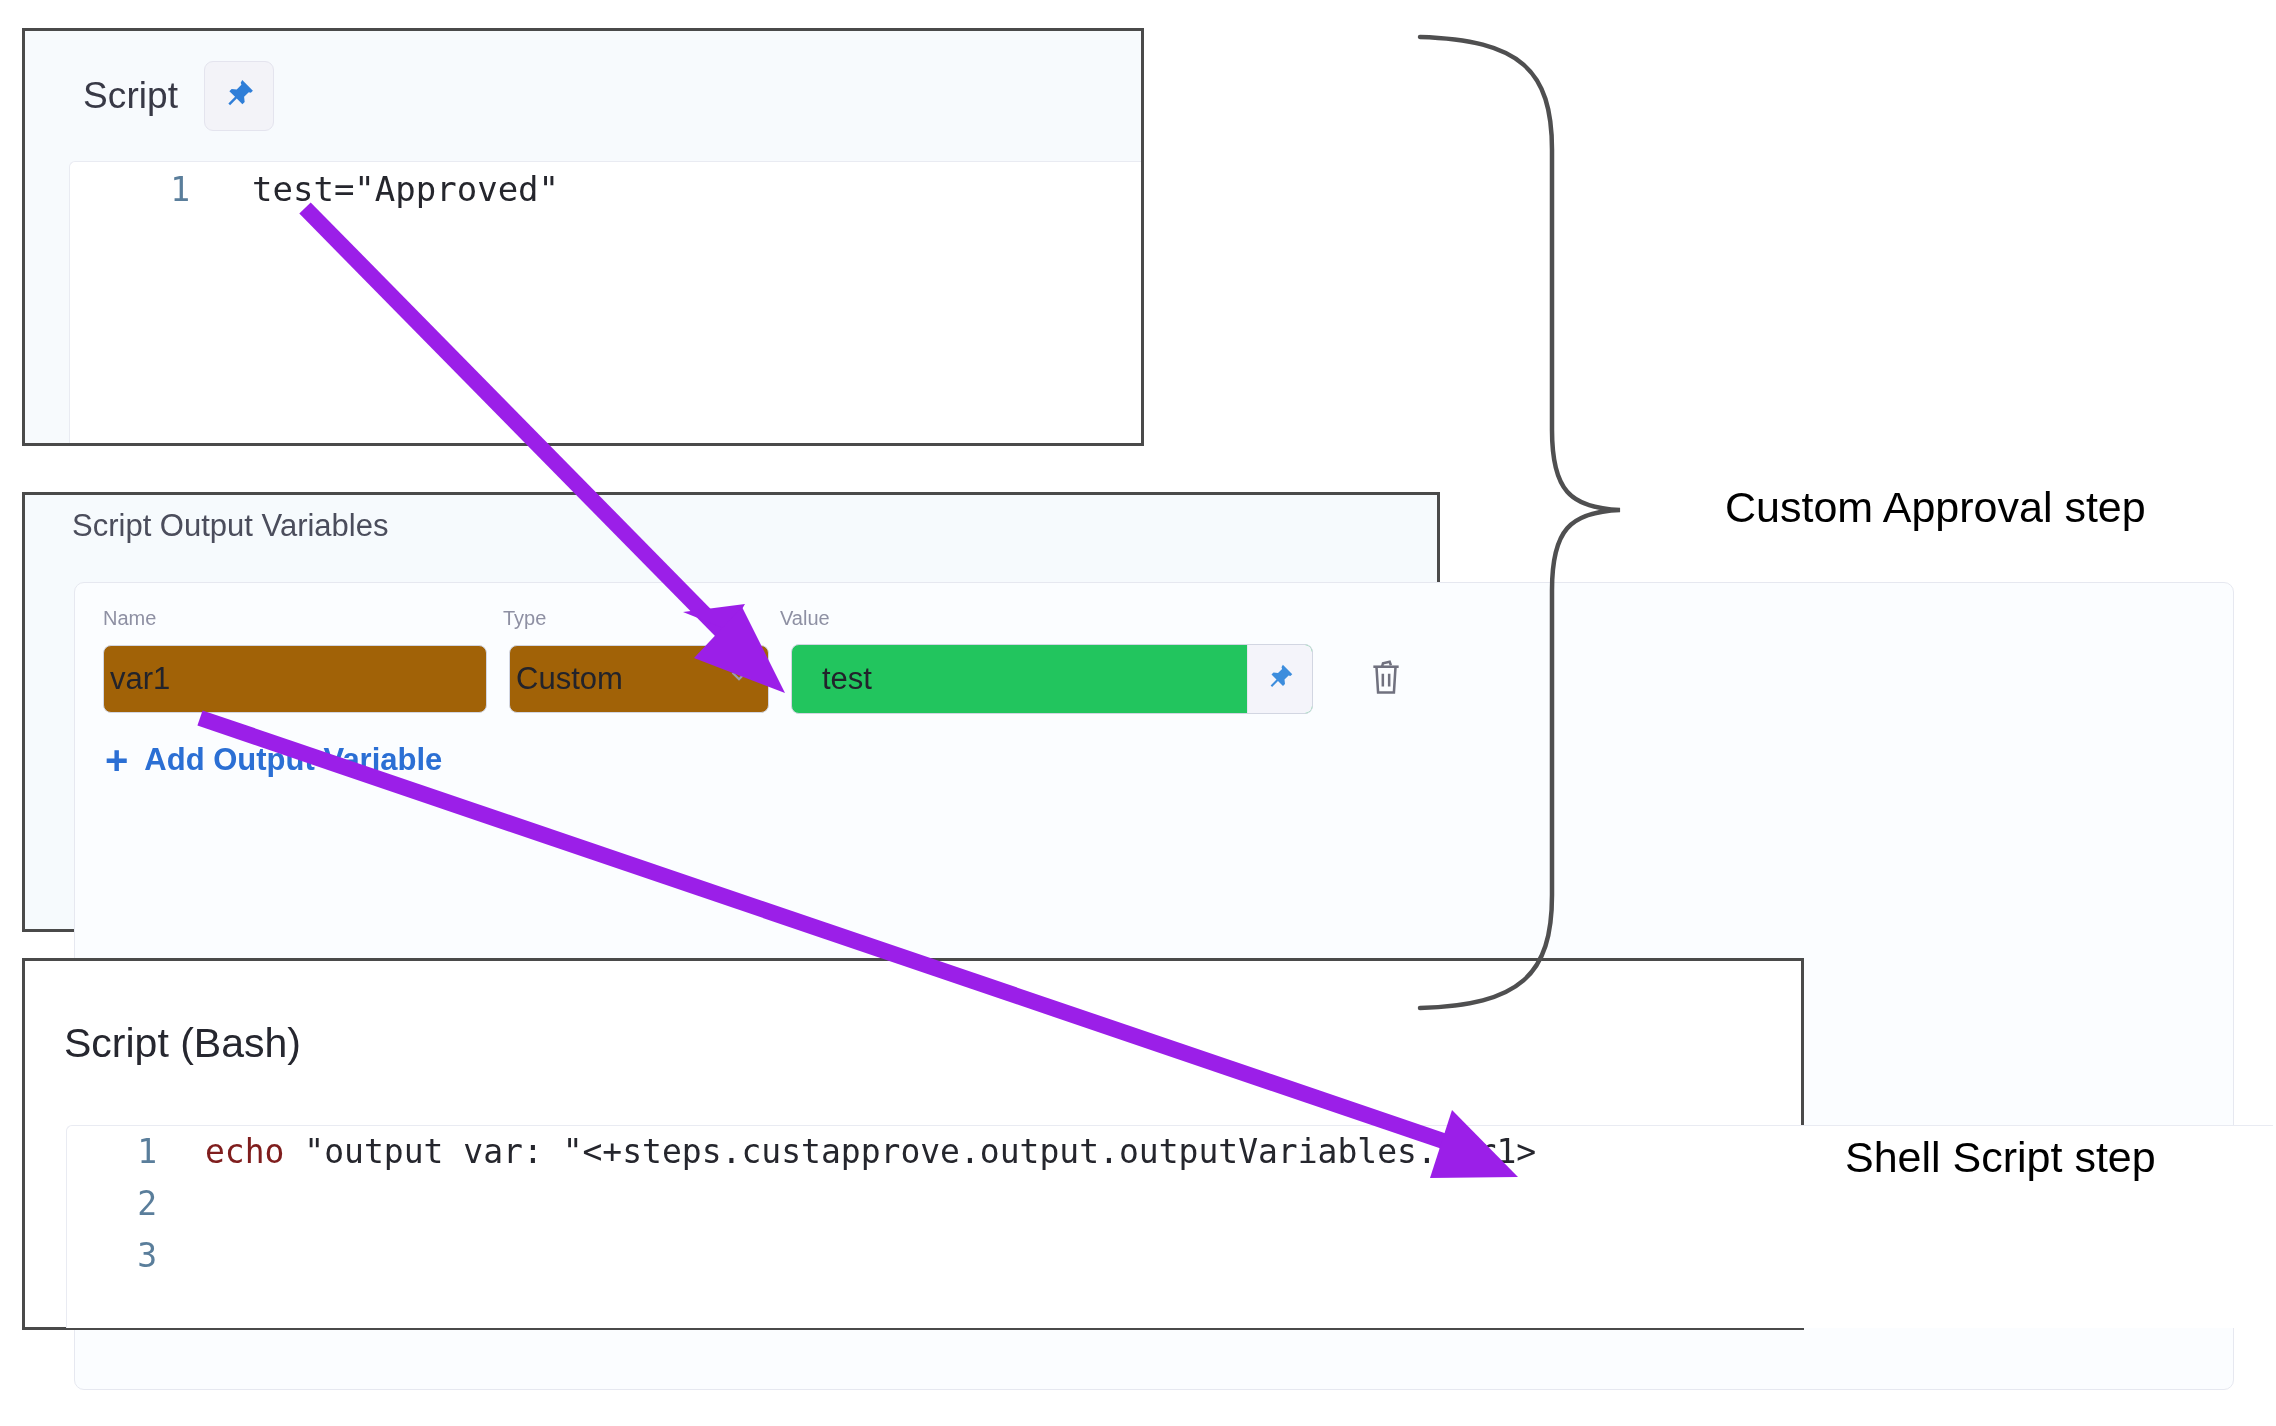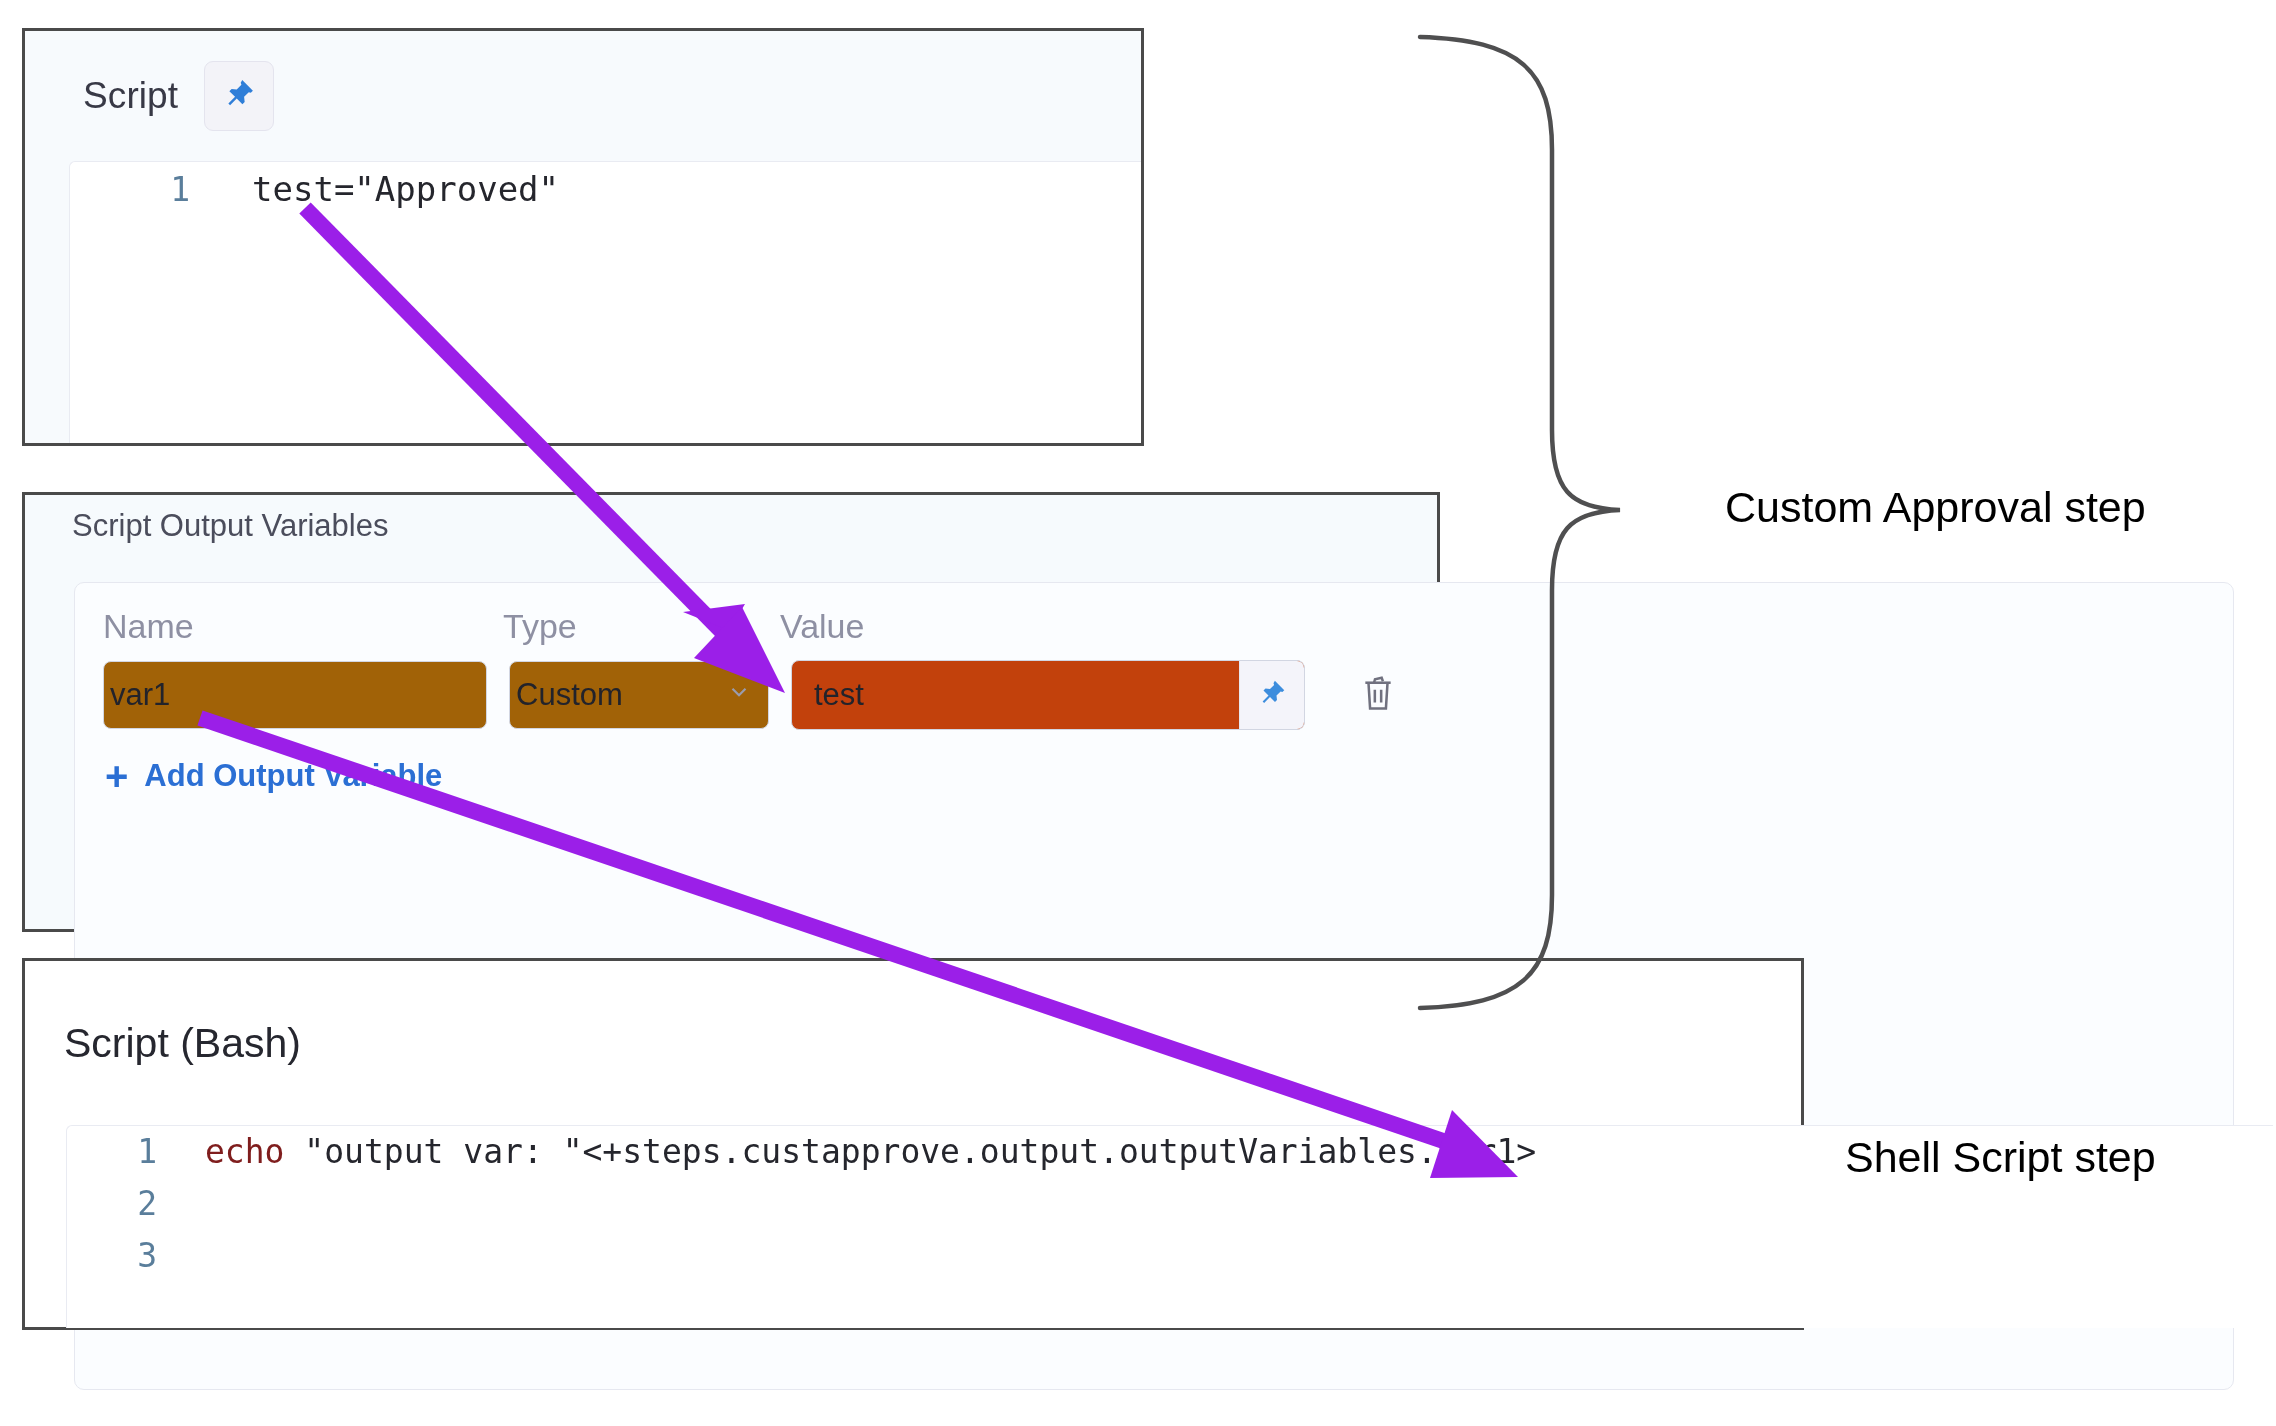--- a/index.html
+++ b/index.html
@@ -112,21 +112,21 @@
     right: 42px;
     bottom: 36px;
     background: #fbfdff;
     border: 1px solid #e6e8f0;
     border-radius: 10px;
   }
   .sov-labels {
     display: flex;
     padding: 24px 0 0 28px;
     color: #8e90a3;
-    font-size: 34px;
+    font-size: 20px;
   }
   .lbl-name  { width: 400px; }
   .lbl-type  { width: 277px; }
   .lbl-value { width: 400px; }
 
   .sov-row {
     display: flex;
     align-items: center;
     padding: 14px 0 0 28px;
   }
@@ -151,22 +151,23 @@
     cursor: pointer;
   }
   .fld-value-wrap {
     margin-left: 22px;
     display: flex;
     align-items: stretch;
     height: 68px;
     border: 1px solid #d2d6e2;
     border-radius: 8px;
     overflow: hidden;
-    background: #c2410c;
+    background: #22c55e;
     width: 512px;
+    padding-left: 8px;
   }
   .fld-value {
     flex: 1;
     display: flex;
     align-items: center;
     padding: 0 22px;
     font-size: 31px;
     color: #22232b;
   }
   .value-pin {

